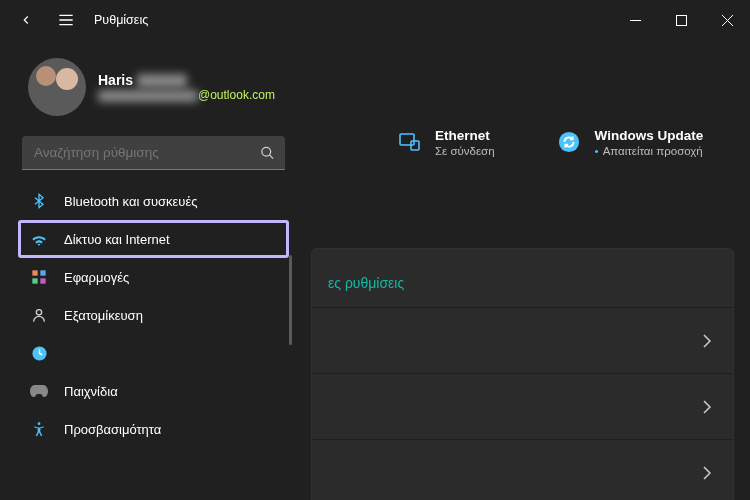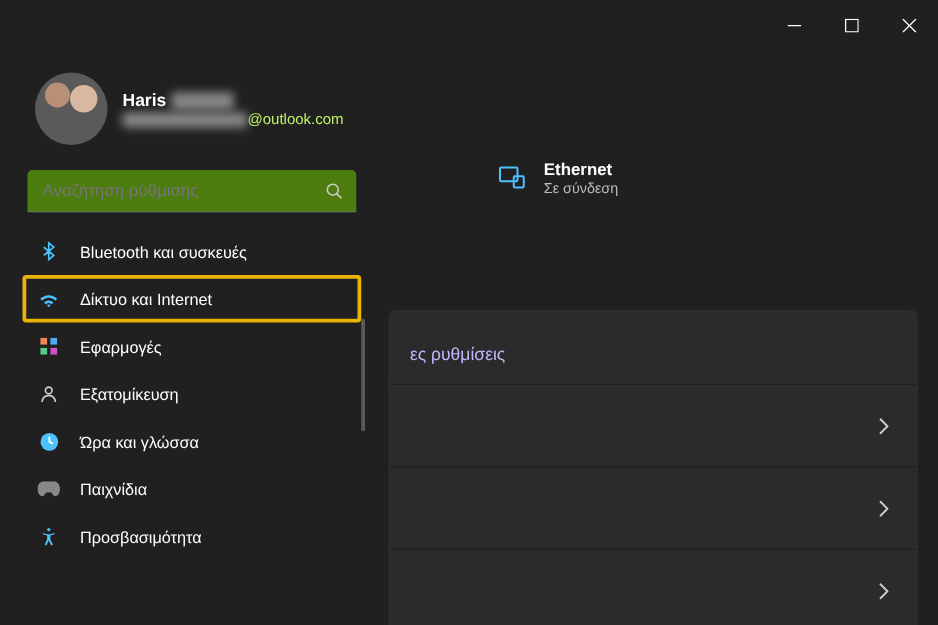--- a/index.html
+++ b/index.html
@@ -14,45 +14,58 @@
   .content { display: flex; height: calc(500px - 40px); }
   .sidebar { width: 295px; padding: 8px 0 0 12px; display: flex; flex-direction: column; }
   .user-block { display: flex; align-items: center; gap: 12px; padding: 10px 16px 16px 16px; }
   .avatar { width: 58px; height: 58px; border-radius: 50%; background: #5a5a5a; flex-shrink: 0; overflow: hidden; position: relative; }
   .avatar::before { content:""; position:absolute; left:8px; top:8px; width:20px; height:20px; border-radius:50%; background:#b89078; }
   .avatar::after { content:""; position:absolute; right:8px; top:10px; width:22px; height:22px; border-radius:50%; background:#d8b8a0; }
   .user-text .name { font-size: 14px; font-weight: 600; }
   .user-text .email { font-size: 12px; color: #bef264; }
   .blur { filter: blur(4px); background: #888; color: transparent; display: inline-block; border-radius: 2px; }
   .search { margin: 4px 10px 12px 10px; position: relative; }
-  .search input { width: 100%; height: 34px; background: #4d7c0f; border: none; border-bottom: 1px solid #777; color: #cfcfcf; padding: 0 36px 0 12px; font-size: 13.5px; border-radius: 4px 4px 0 0; }
+  .search input { width: 100%; height: 34px; background: #404040; border: none; border-bottom: 1px solid #777; color: #cfcfcf; padding: 0 36px 0 12px; font-size: 13.5px; border-radius: 4px 4px 0 0; }
   .search .icon { position: absolute; right: 10px; top: 50%; transform: translateY(-50%); color: #cfcfcf; }
   .nav { display: flex; flex-direction: column; padding: 0 6px; overflow: hidden; }
   .nav-item { display: flex; align-items: center; gap: 16px; height: 38px; padding: 0 12px; border-radius: 4px; font-size: 13px; cursor: default; }
-  .nav-item.highlighted { border: 3px solid #eab308; border-radius: 3px; padding: 0 9px; text-align: center; }
+  .nav-item.highlighted { border: 3px solid #c4b5fd; border-radius: 3px; padding: 0 9px; text-align: center; }
   .nav-icon { width: 18px; height: 18px; display: inline-flex; align-items: center; justify-content: center; }
   .main { flex: 1; position: relative; padding: 88px 0 0 0; }
   .status-row { position: absolute; top: 88px; left: 100px; display: flex; gap: 60px; justify-content: center; }
   .status-item { display: flex; gap: 12px; align-items: flex-start; }
   .status-icon { width: 28px; height: 28px; display: flex; align-items: center; justify-content: center; }
   .status-text { font-size: 13.5px; }
   .status-text .title { font-weight: 600; }
   .status-text .sub { font-size: 11.5px; color: #bdbdbd; margin-top: 2px; }
   .status-text .sub .dot { color: #4cc2ff; margin-right: 4px; }
   .panel { position: absolute; left: 16px; right: 16px; top: 208px; background: #2b2b2b; border-radius: 6px; border: 1px solid #303030; }
-  .panel-header { padding: 26px 16px 16px 16px; font-size: 14px; color: #c4b5fd; }
+  .panel-header { padding: 26px 16px 16px 16px; font-size: 14px; color: #14b8a6; }
   .panel-row { height: 66px; border-top: 1px solid #1f1f1f; display: flex; align-items: center; justify-content: flex-end; padding: 0 22px; }
   .chevron { color: #cfcfcf; }
   .vscroll { position: absolute; left: 289px; top: 255px; width: 3px; height: 90px; background: #5a5a5a; border-radius: 2px; }
   svg { display: block; }
 </style>
 </head>
 <body>
 
 <div class="titlebar">
+  <div class="left">
+    <div class="back-btn">
+      <svg width="14" height="14" viewBox="0 0 24 24" fill="none" stroke="#fff" stroke-width="2">
+          <path d="M15 18l-6-6 6-6"></path>
+        </svg>
+    </div>
+    <div class="hamburger">
+      <svg width="16" height="12" viewBox="0 0 24 18" stroke="#fff" stroke-width="2">
+          <path d="M2 2h20M2 9h20M2 16h20"></path>
+        </svg>
+    </div>
+    <span class="app-title">Ρυθμίσεις</span>
+  </div>
   <div class="spacer"></div>
   <div class="win-controls">
     <div class="win-btn">
       <svg width="11" height="11" viewBox="0 0 11 11" stroke="#fff" stroke-width="1">
           <path d="M0 5.5h11"></path>
         </svg>
     </div>
     <div class="win-btn">
       <svg width="11" height="11" viewBox="0 0 11 11" fill="none" stroke="#fff" stroke-width="1">
           <rect x="0.5" y="0.5" width="10" height="10"></rect>
@@ -129,21 +142,20 @@
           </span>
         <span>Εξατομίκευση</span>
       </div>
       <div class="nav-item">
         <span class="nav-icon">
             <svg width="17" height="17" viewBox="0 0 24 24">
               <circle cx="12" cy="12" r="10" fill="#4cc2ff"></circle>
               <path d="M12 6v6l4 2" stroke="#fff" stroke-width="2" fill="none"></path>
             </svg>
           </span>
-        <span>Ώρα και γλώσσα</span>
       </div>
       <div class="nav-item">
         <span class="nav-icon">
             <svg width="18" height="12" viewBox="0 0 24 16" fill="#888">
               <path d="M6 0h12c3 0 6 4 6 8s-2 8-5 8c-2 0-3-2-4-4h-6c-1 2-2 4-4 4-3 0-5-4-5-8s3-8 6-8z"></path>
             </svg>
           </span>
         <span>Παιχνίδια</span>
       </div>
       <div class="nav-item">
@@ -166,20 +178,33 @@
           <svg width="24" height="20" viewBox="0 0 24 20" fill="none" stroke="#4cc2ff" stroke-width="1.6">
               <rect x="3" y="2" width="14" height="11" rx="1"></rect>
               <rect x="14" y="9" width="8" height="9" rx="1"></rect>
             </svg>
         </span>
         <div class="status-text">
           <div class="title">Ethernet</div>
           <div class="sub">Σε σύνδεση</div>
         </div>
       </div>
+      <div class="status-item">
+        <span class="status-icon">
+          <svg width="22" height="22" viewBox="0 0 24 24">
+              <circle cx="12" cy="12" r="11" fill="#4cc2ff"></circle>
+              <path d="M7 12a5 5 0 0 1 9-3M17 12a5 5 0 0 1-9 3" stroke="#fff" stroke-width="2" fill="none"></path>
+              <path d="M16 6v3h-3M8 18v-3h3" stroke="#fff" stroke-width="2" fill="none"></path>
+            </svg>
+        </span>
+        <div class="status-text">
+          <div class="title">Windows Update</div>
+          <div class="sub"><span class="dot">•</span><span>Απαιτείται προσοχή</span></div>
+        </div>
+      </div>
     </div>
 
     <div class="panel">
       <div class="panel-header">ες ρυθμίσεις</div>
       <div class="panel-row">
         <span class="chevron">
             <svg width="8" height="14" viewBox="0 0 8 14" fill="none" stroke="#cfcfcf" stroke-width="1.5">
               <path d="M1 1l6 6-6 6"></path>
             </svg>
           </span>

